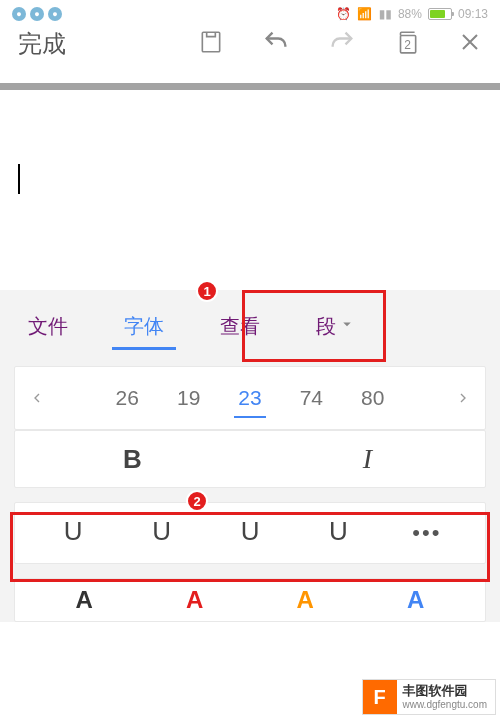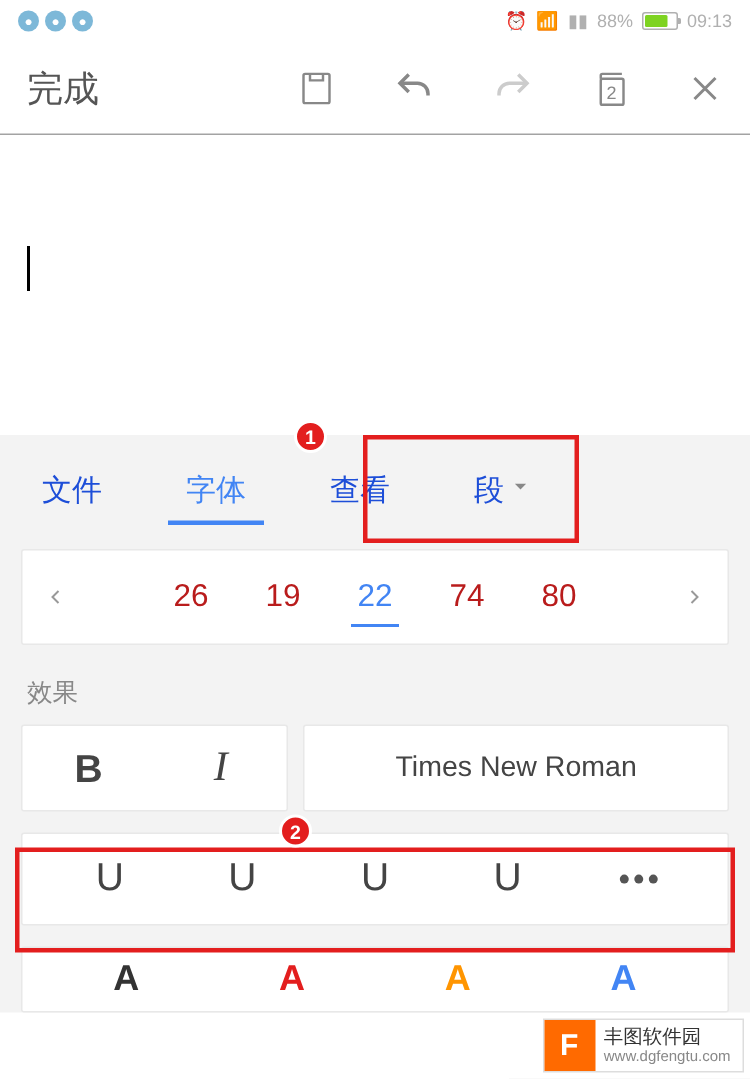--- a/index.html
+++ b/index.html
@@ -6,43 +6,43 @@
     body { width: 500px; height: 719px; background: #fff; position: relative; overflow: hidden; }
 
     .statusbar { height: 28px; background: #fff; display: flex; align-items: center; padding: 0 12px; justify-content: space-between; color: #b0b0b0; font-size: 13px; }
     .statusbar-left { display: flex; gap: 4px; }
     .notif-dot { width: 14px; height: 14px; border-radius: 50%; background: #7db8d8; display: inline-flex; align-items: center; justify-content: center; font-size: 9px; color: #fff; }
     .statusbar-right { display: flex; align-items: center; gap: 6px; font-size: 12px; }
     .battery { display: inline-block; width: 24px; height: 12px; border: 1px solid #b0b0b0; border-radius: 2px; position: relative; }
     .battery::after { content: ''; position: absolute; right: -3px; top: 3px; width: 2px; height: 4px; background: #b0b0b0; border-radius: 0 1px 1px 0; }
     .battery-fill { position: absolute; left: 1px; top: 1px; bottom: 1px; width: 70%; background: #7ed321; border-radius: 1px; }
 
-    .toolbar { height: 62px; background: #fff; display: flex; align-items: center; padding: 0 18px; gap: 28px; border-bottom: 1px solid #a3a3a3; }
+    .toolbar { height: 62px; background: #fff; display: flex; align-items: flex-start; padding: 0 18px; gap: 28px; border-bottom: 7px solid #a3a3a3; }
     .toolbar-done { font-size: 24px; color: #555; font-weight: 400; margin-right: 18px; }
     .toolbar-icons { display: flex; align-items: center; gap: 38px; margin-left: auto; }
     .toolbar-icon { color: #888; display: flex; align-items: center; justify-content: center; }
     .toolbar-icon.disabled { color: #ccc; }
 
     .editor { height: 200px; background: #fff; padding: 74px 18px 0; }
     .cursor { width: 2px; height: 30px; background: #000; }
 
     .panel { background: #f3f3f3; }
     .tabs { height: 72px; display: flex; align-items: center; position: relative; }
-    .tab { flex: 0 0 auto; padding: 0 28px; height: 100%; display: flex; align-items: center; justify-content: center; font-size: 20px; color: #1d4ed8; position: relative; }
+    .tab { flex: 0 0 auto; padding: 0 28px; height: 100%; display: flex; align-items: center; justify-content: center; font-size: 20px; color: #701a75; position: relative; }
     .tab.active { color: #4285f4; }
     .tab.active::after { content: ''; position: absolute; bottom: 12px; left: 16px; right: 16px; height: 3px; background: #4285f4; }
     .tab-arrow { color: #888; margin-left: -6px; }
 
     .highlight-box { position: absolute; border: 3px solid #e31e1e; pointer-events: none; z-index: 5; }
     .callout-badge { position: absolute; width: 22px; height: 22px; border-radius: 50%; background: #e31e1e; border: 2px solid #fff; color: #fff; font-size: 13px; font-weight: bold; display: flex; align-items: center; justify-content: center; z-index: 6; }
 
     .sizes { background: #fff; margin: 0 14px; height: 64px; display: flex; align-items: center; justify-content: space-between; padding: 0 14px; border: 1px solid #e8e8e8; border-radius: 2px; margin-top: 4px; }
     .size-arrow { color: #999; font-size: 20px; display: flex; }
     .size-list { display: flex; gap: 30px; }
-    .size-item { font-size: 21px; color: #b91c1c; padding: 6px 4px; }
+    .size-item { font-size: 21px; color: #737373; padding: 6px 4px; }
     .size-item.active { color: #4285f4; position: relative; }
     .size-item.active::after { content: ''; position: absolute; bottom: -2px; left: 0; right: 0; height: 2px; background: #4285f4; }
 
     .section-label { font-size: 17px; color: #888; padding: 20px 18px 10px; }
 
     .controls-row { display: flex; gap: 10px; padding: 0 14px; }
     .btn-box { background: #fff; border: 1px solid #e8e8e8; border-radius: 2px; height: 58px; display: flex; align-items: center; justify-content: center; font-size: 22px; color: #444; }
     .btn-half { flex: 1; }
     .btn-bold { font-weight: bold; font-size: 26px; }
     .btn-italic { font-style: italic; font-family: serif; font-size: 28px; }
@@ -52,21 +52,21 @@
     .ul-btn { flex: 1; display: flex; align-items: center; justify-content: center; position: relative; }
     .ul-glyph { font-size: 26px; color: #444; position: relative; display: inline-block; padding-bottom: 4px; }
     .dots { font-size: 22px; letter-spacing: 2px; color: #555; }
 
     .color-row { display: flex; gap: 0; padding: 0 14px; margin-top: 14px; background: #fff; border: 1px solid #e8e8e8; border-radius: 2px; margin-left: 14px; margin-right: 14px; height: 44px; }
     .color-btn { flex: 1; display: flex; align-items: center; justify-content: center; font-size: 24px; font-weight: bold; }
 
     .watermark { position: absolute; bottom: 4px; right: 4px; background: #fff; border: 1px solid #ddd; height: 36px; display: flex; align-items: center; padding-right: 8px; z-index: 10; }
     .wm-logo { width: 34px; height: 34px; background: #ff6a00; display: flex; align-items: center; justify-content: center; color: #fff; font-weight: bold; font-size: 20px; }
     .wm-text { margin-left: 6px; display: flex; flex-direction: column; line-height: 1.1; }
-    .wm-title { font-size: 13px; color: #333; font-weight: normal; }
+    .wm-title { font-size: 13px; color: #333; font-weight: bold; }
     .wm-url { font-size: 10px; color: #888; }
   </style>
 </head>
 <body>
 
 <div class="statusbar">
   <div class="statusbar-left">
     <span class="notif-dot">●</span>
     <span class="notif-dot">●</span>
     <span class="notif-dot">●</span>
@@ -152,39 +152,37 @@
 
   <div class="sizes">
     <span class="size-arrow">
       <svg width="16" height="24" viewBox="0 0 24 24" fill="none" stroke="currentColor" stroke-width="2">
           <path d="M15 18l-6-6 6-6"></path>
         </svg>
     </span>
     <div class="size-list">
       <span class="size-item">26</span>
       <span class="size-item">19</span>
-      <span class="size-item active">22</span>
+      <span class="size-item active">23</span>
       <span class="size-item">74</span>
       <span class="size-item">80</span>
     </div>
     <span class="size-arrow">
       <svg width="16" height="24" viewBox="0 0 24 24" fill="none" stroke="currentColor" stroke-width="2">
           <path d="M9 18l6-6-6-6"></path>
         </svg>
     </span>
   </div>
 
-  <div class="section-label">效果</div>
 
   <div class="controls-row">
     <div class="btn-box btn-half" style="display:flex;">
       <div style="flex:1;display:flex;align-items:center;justify-content:center;" class="btn-bold">B</div>
       <div style="flex:1;display:flex;align-items:center;justify-content:center;" class="btn-italic">I</div>
     </div>
-    <div class="btn-box font-picker">Times New Roman</div>
   </div>
 
   <div style="position:relative;">
     <div class="callout-badge" style="top:-12px;left:186px;">
         <span>2</span>
       </div>
     <div class="highlight-box" style="top:10px;left:10px;right:10px;height:70px;"></div>
     <div class="underline-row">
       <div class="ul-btn">
         <span class="ul-glyph">U</span>

